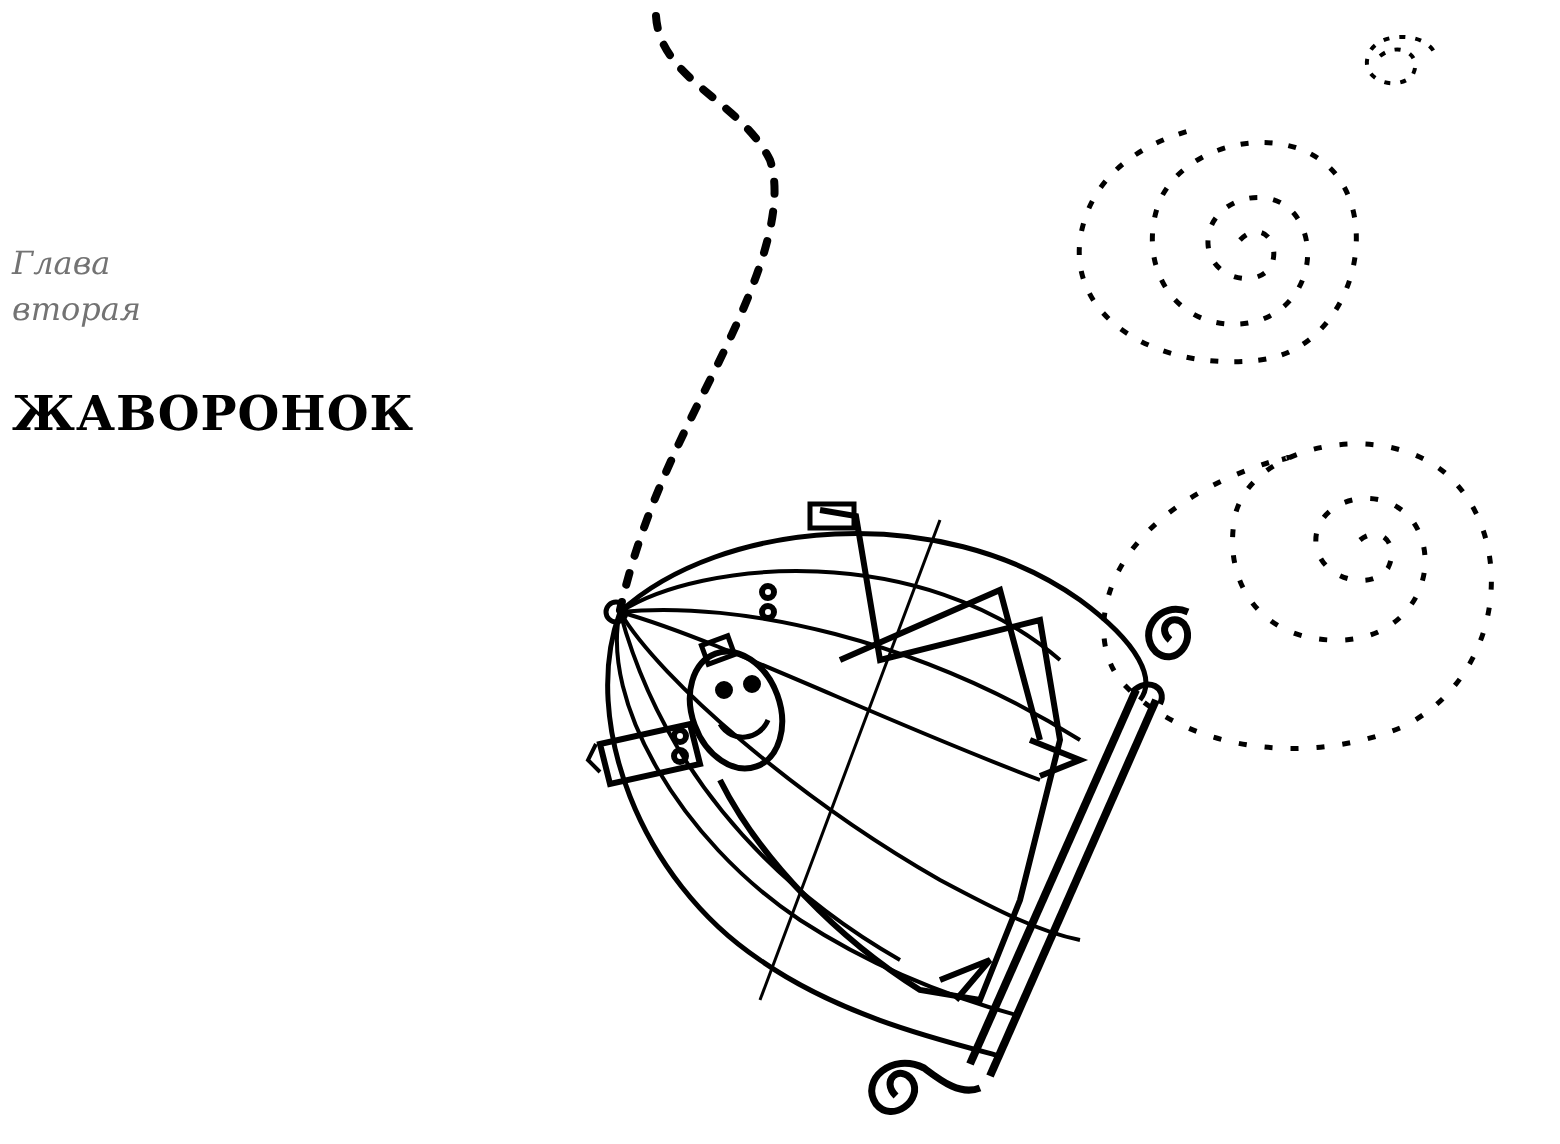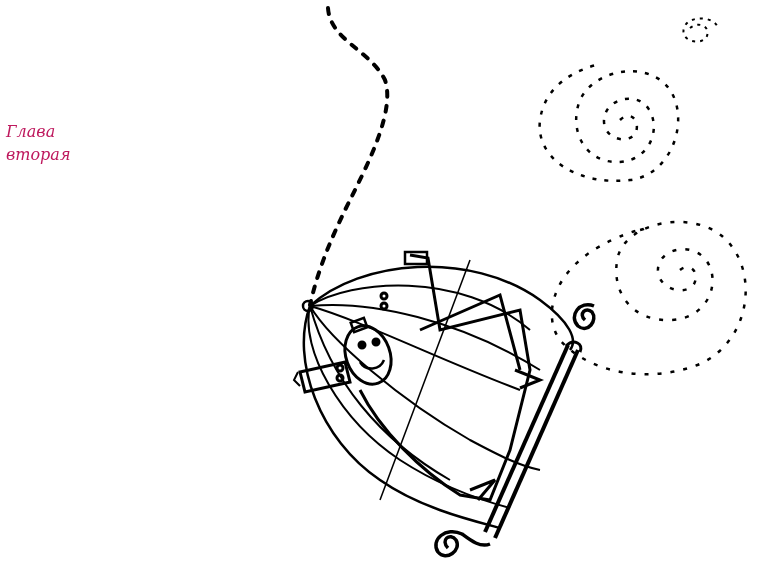--- a/index.html
+++ b/index.html
@@ -1,37 +1,38 @@
 <!DOCTYPE html>
 <html><head>
 <meta charset="utf-8">
 <style>
   html, body { margin: 0; padding: 0; background: #ffffff; }
   body { width: 780px; height: 572px; position: relative; overflow: hidden; }
   .chapter-label {
     position: absolute; left: 6px; top: 120px;
     font-family: "DejaVu Serif", serif; font-style: italic;
-    font-size: 16px; line-height: 23px; color: #be185d;
+    font-size: 16px; line-height: 23px; color: #737373;
   }
   .chapter-title {
     position: absolute; left: 6px; top: 190px;
     font-family: "DejaVu Serif", serif; font-weight: bold;
     font-size: 24px; line-height: 34px; letter-spacing: 0.5px; color: #000;
   }
   .illustration { position: absolute; left: 0; top: 0; width: 780px; height: 572px; }
 </style>
 </head>
 <body>
 
 <div class="chapter-label">
   <div>Глава</div>
   <div>вторая</div>
 </div>
 
 <div class="chapter-title">
+  <div>ЖАВОРОНОК</div>
 </div>
 
 <svg class="illustration" viewBox="0 0 780 572" xmlns="http://www.w3.org/2000/svg" fill="none" stroke="#000">
 
   <path d="M328 8 C330 40, 370 50, 385 80 C395 110, 370 160, 350 200 C330 240, 318 270, 310 305" stroke-width="4" stroke-dasharray="6 9" stroke-linecap="round"></path>
 
   <path d="M690 28 C700 20, 712 28, 706 38 C698 46, 680 40, 684 28 C688 14, 718 16, 718 30" stroke-width="2" stroke-dasharray="3 5"></path>
 
   <path d="M620 120 C630 110, 640 120, 636 132 C630 145, 605 140, 604 122 C603 100, 635 90, 648 108 C662 128, 650 160, 620 162 C585 164, 568 130, 580 100 C595 68, 650 60, 670 90 C690 120, 672 175, 630 180 C580 186, 535 160, 540 120 C545 85, 575 70, 600 64" stroke-width="2.5" stroke-dasharray="4 8"></path>
 

